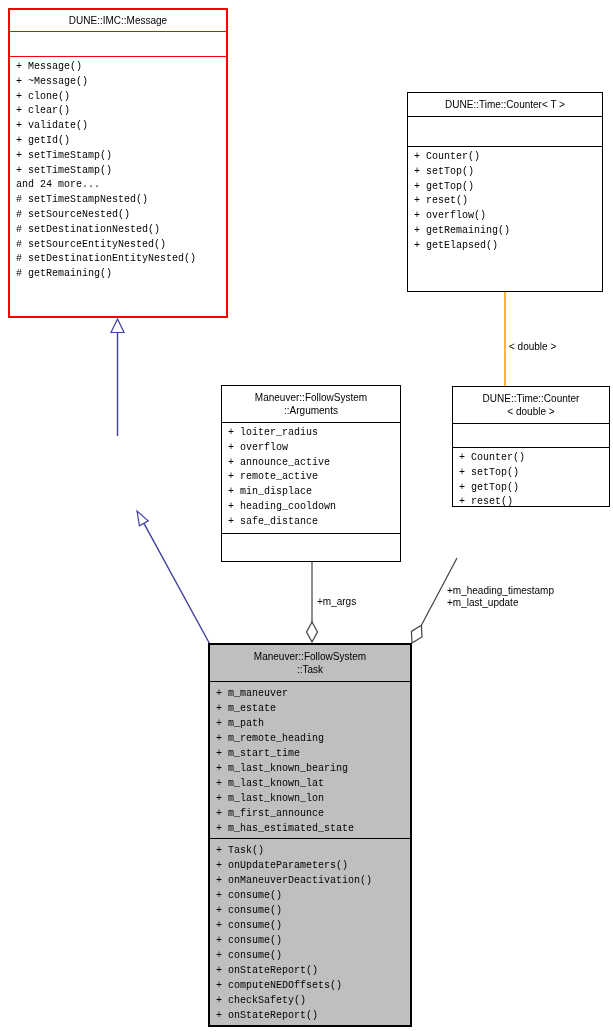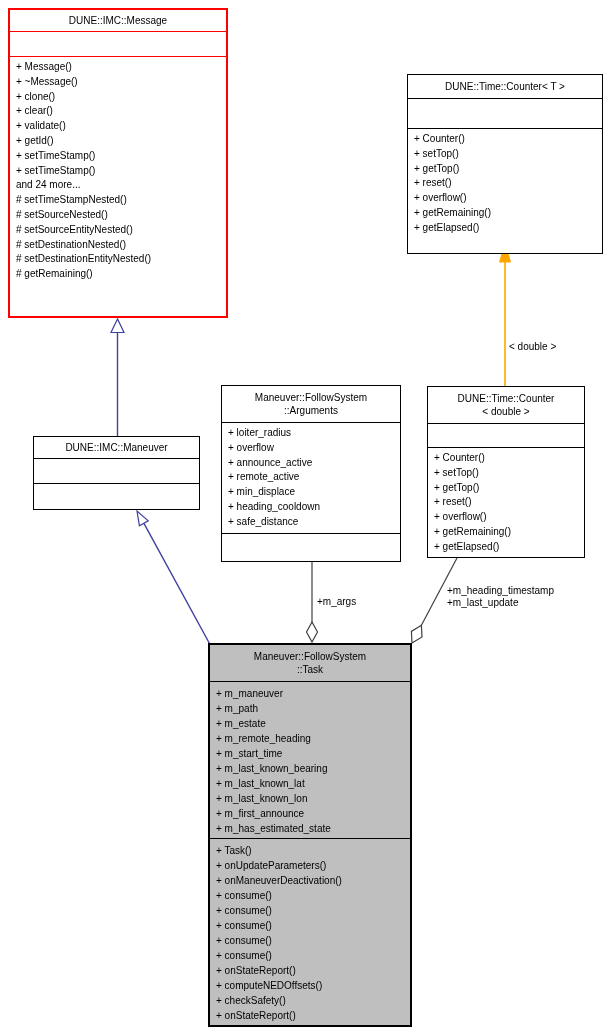--- a/index.html
+++ b/index.html
@@ -14,21 +14,21 @@
     box-sizing:border-box;display:flex;flex-direction:column;
   }
   .uml-box.red{border:2px solid #ff0000;}
   .uml-box.main{background:#bfbfbf;border:2px solid #000;}
   .box-title{
     display:flex;flex-direction:column;align-items:center;justify-content:center;
     text-align:center;flex:0 0 auto;line-height:13px;
   }
   .box-comp{border-top:1px solid #000;flex:0 0 auto;box-sizing:border-box;}
   .uml-box.red .box-comp{border-top-color:#ff0000;}
-  .members{padding:3px 4px 11px 6px;line-height:14.8px;white-space:nowrap;overflow:hidden;}
+  .members{padding:3px 4px 11px 6px;line-height:14.8px;white-space:nowrap;overflow:hidden;font-family:Liberation Mono, monospace;}
   .uml-box.main .members{line-height:15px;padding-top:4px;}
   .edge-label{position:absolute;z-index:2;line-height:12px;white-space:nowrap;}
 </style>
 </head>
 <body>
 
 <div id="canvas">
 
   <svg id="edges" width="613" height="1032">
 
@@ -56,28 +56,28 @@
         <div>+ ~Message()</div>
         <div>+ clone()</div>
         <div>+ clear()</div>
         <div>+ validate()</div>
         <div>+ getId()</div>
         <div>+ setTimeStamp()</div>
         <div>+ setTimeStamp()</div>
         <div>and 24 more...</div>
         <div># setTimeStampNested()</div>
         <div># setSourceNested()</div>
+        <div># setDestinationNested()</div>
         <div># setSourceEntityNested()</div>
-        <div># setDestinationNested()</div>
         <div># setDestinationEntityNested()</div>
         <div># getRemaining()</div>
       </div>
   </div>
 
-  <div class="uml-box" style="left:407px;top:74px;width:196px;height:180px">
+  <div class="uml-box" style="left:407px;top:92px;width:196px;height:200px">
     <div class="box-title" style="height:23px">DUNE::Time::Counter&lt; T &gt;</div>
     <div class="box-comp" style="height:30px"></div>
     <div class="box-comp members" style="flex:1 1 auto">
         <div>+ Counter()</div>
         <div>+ setTop()</div>
         <div>+ getTop()</div>
         <div>+ reset()</div>
         <div>+ overflow()</div>
         <div>+ getRemaining()</div>
         <div>+ getElapsed()</div>
@@ -94,52 +94,47 @@
         <div>+ overflow</div>
         <div>+ announce_active</div>
         <div>+ remote_active</div>
         <div>+ min_displace</div>
         <div>+ heading_cooldown</div>
         <div>+ safe_distance</div>
       </div>
     <div class="box-comp" style="flex:1 1 auto"></div>
   </div>
 
-  <div class="uml-box" style="left:427px;top:386px;width:158px;height:172px">
+  <div class="uml-box" style="left:452px;top:386px;width:158px;height:121px">
     <div class="box-title" style="height:36px">
       <span>DUNE::Time::Counter</span>
       <span>&lt; double &gt;</span>
     </div>
     <div class="box-comp" style="height:24px"></div>
     <div class="box-comp members" style="flex:1 1 auto">
         <div>+ Counter()</div>
         <div>+ setTop()</div>
         <div>+ getTop()</div>
         <div>+ reset()</div>
         <div>+ overflow()</div>
         <div>+ getRemaining()</div>
         <div>+ getElapsed()</div>
       </div>
   </div>
 
-  <div class="uml-box" style="left:33px;top:436px;width:167px;height:74px">
-    <div class="box-title" style="height:21px">DUNE::IMC::Maneuver</div>
-    <div class="box-comp" style="height:25px"></div>
-    <div class="box-comp" style="flex:1 1 auto"></div>
-  </div>
 
   <div class="uml-box main" style="left:208px;top:643px;width:204px;height:384px">
     <div class="box-title" style="height:36px">
       <span>Maneuver::FollowSystem</span>
       <span>::Task</span>
     </div>
     <div class="box-comp members" style="height:157px">
         <div>+ m_maneuver</div>
+        <div>+ m_estate</div>
         <div>+ m_path</div>
-        <div>+ m_estate</div>
         <div>+ m_remote_heading</div>
         <div>+ m_start_time</div>
         <div>+ m_last_known_bearing</div>
         <div>+ m_last_known_lat</div>
         <div>+ m_last_known_lon</div>
         <div>+ m_first_announce</div>
         <div>+ m_has_estimated_state</div>
       </div>
     <div class="box-comp members" style="flex:1 1 auto">
         <div>+ Task()</div>

